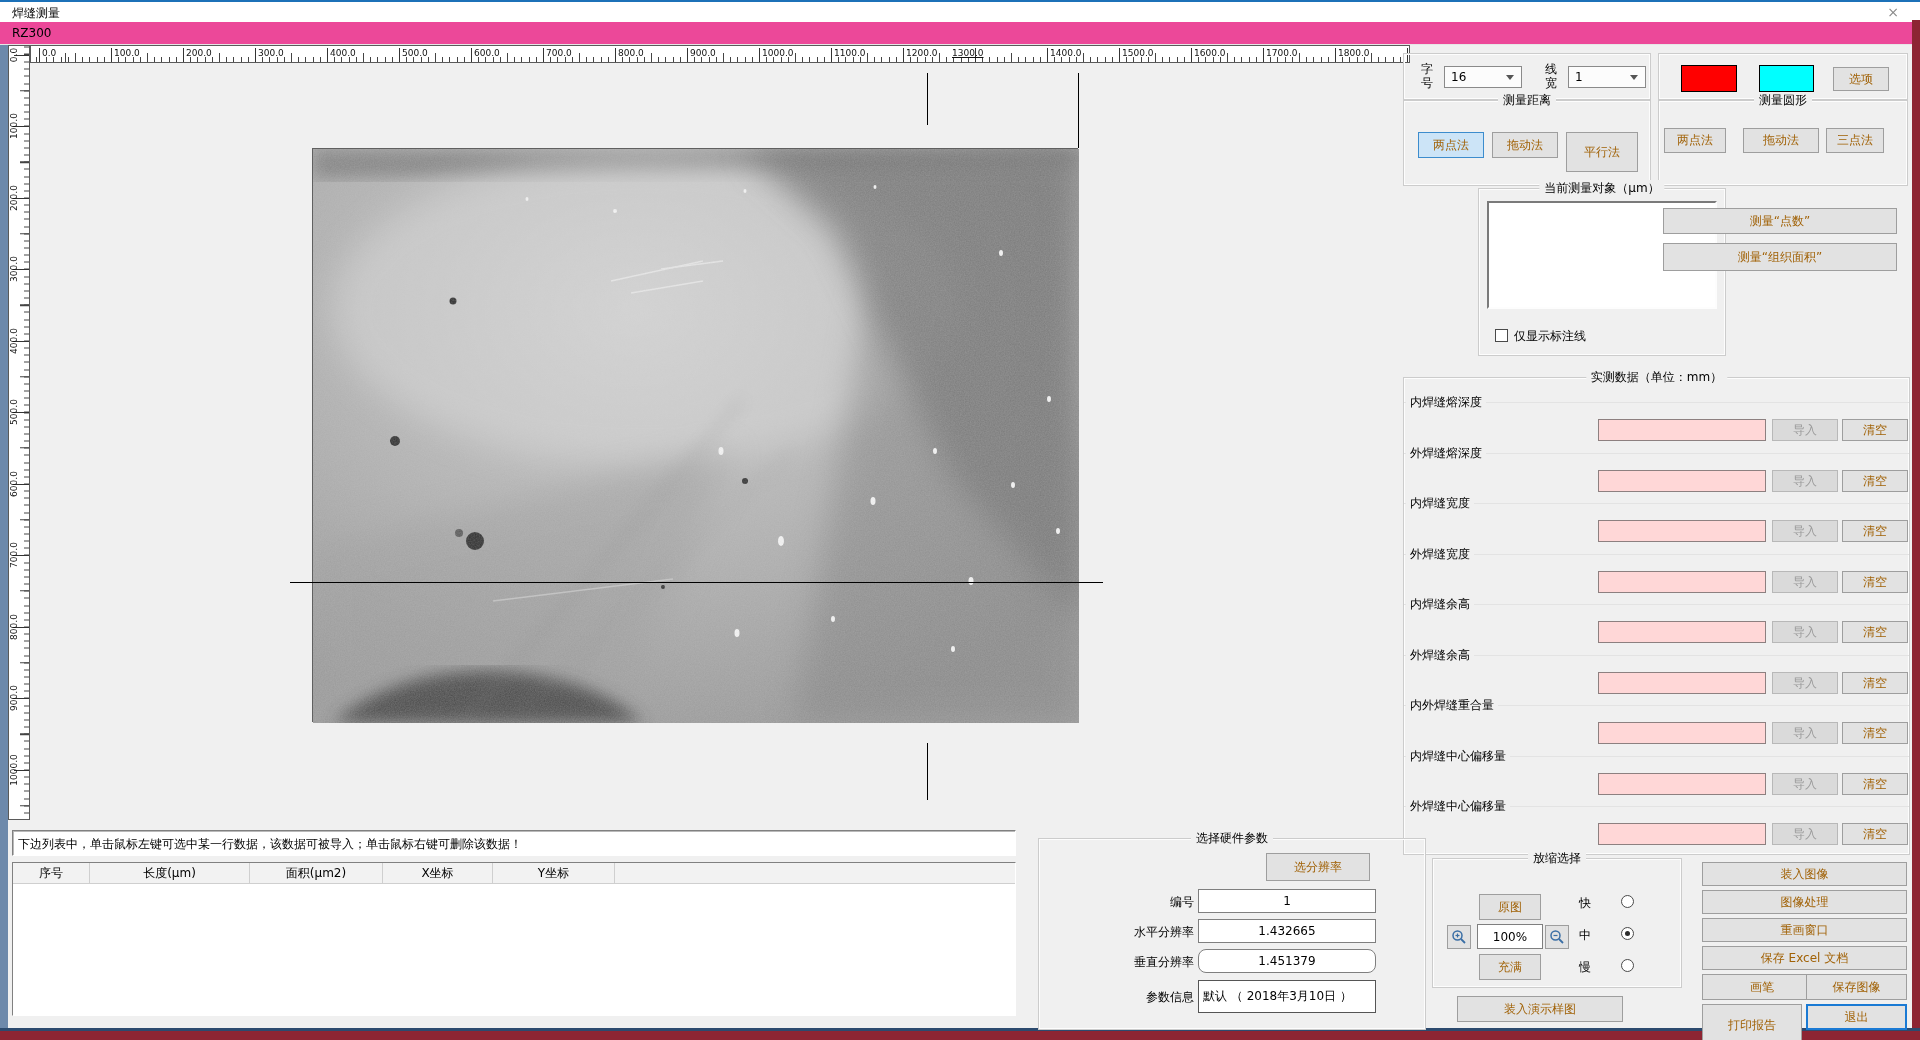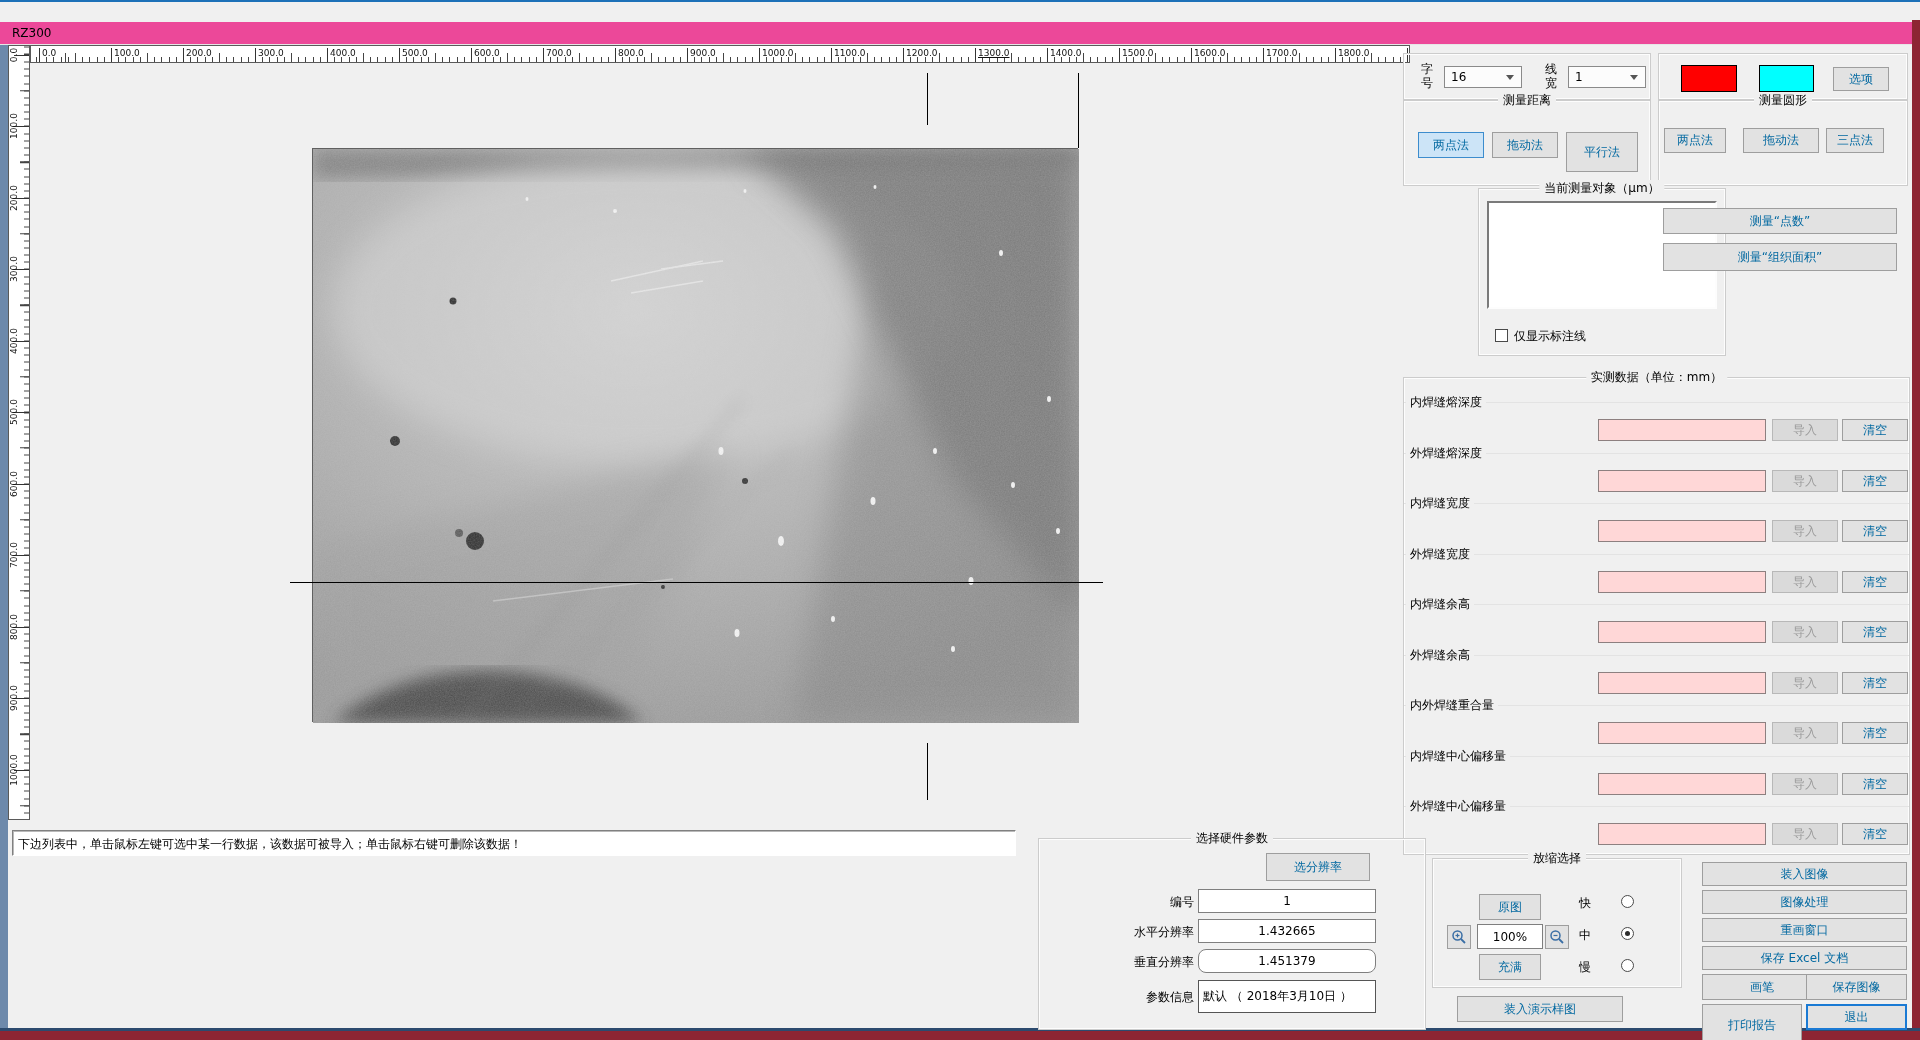--- a/index.html
+++ b/index.html
@@ -16,21 +16,21 @@
   #botline2{left:0;top:1031px;width:1920px;height:9px;background:#8d2533;}
   
   .ruler{background:#fff;border:1px solid #5a5a5a;overflow:hidden;}
   .tick{position:absolute;background:#333;}
   .hlab{position:absolute;top:2px;font-size:9px;color:#111;white-space:nowrap;}
   .vlab{position:absolute;left:-16px;width:44px;height:12px;font-size:9px;color:#111;text-align:center;transform:rotate(-90deg);}
   
   .grp{border:1px solid #cccccc;box-shadow:inset 0 0 0 1px #fdfdfd;}
   .legend{position:absolute;top:-9px;left:50%;transform:translateX(-50%);background:#f0f0f0;padding:0 5px;font-size:12px;white-space:nowrap;}
   
-  .btn{display:flex;align-items:center;justify-content:center;background:#e2e2e2;border:1px solid #9e9e9e;font-size:12px;color:#0369a1;}
+  .btn{display:flex;align-items:center;justify-content:center;background:#e2e2e2;border:1px solid #9e9e9e;font-size:12px;color:#a16207;}
   .btn.active{background:#cce4f7;border:1px solid #3c8ccd;}
   .btn.disabled{color:#9a9a9a;background:#dadada;border-color:#b8b8b8;}
   .btn.focusring{border:2px solid #1a7ad4;}
   .field{background:#fff;border:1px solid #7f7f7f;font-size:12px;display:flex;align-items:center;justify-content:center;}
   .field.pink{background:#ffd7d7;border:1px solid #8d8080;}
   .combo{background:#fcfcfc;border:1px solid #8a8a8a;display:flex;align-items:center;font-size:12px;}
   .combo .val{padding-left:6px;flex:1;}
   .chev{width:0;height:0;border-left:4px solid transparent;border-right:4px solid transparent;border-top:5px solid #555;margin-right:7px;}
   .stack{font-size:12px;line-height:14px;text-align:center;width:14px;}
   .cb{width:13px;height:13px;border:1px solid #4a4a4a;background:#fff;}
@@ -45,20 +45,24 @@
   .th{display:flex;align-items:center;justify-content:center;font-size:12px;border-right:1px solid #cfcfcf;height:100%;box-sizing:border-box;}
   .marker{position:absolute;background:#000;}
   .hwlabel{position:absolute;width:145px;left:10px;text-align:right;font-size:12px;white-space:nowrap;}
 </style>
 </head>
 <body>
 
 <div id="win">
 
   <div class="abs" id="topline"></div>
+  <div class="abs" id="titlebar">
+    <div class="abs txt" style="left:12px;top:3px;">焊缝测量</div>
+    <div class="abs" style="left:1882px;top:1px;width:22px;height:18px;display:flex;align-items:center;justify-content:center;color:#8a8a8a;font-size:14px;">×</div>
+  </div>
   <div class="abs" id="menubar">
     <div class="abs txt" style="left:12px;top:4px;">RZ300</div>
   </div>
   <div class="abs" id="leftframe"></div>
   <div class="abs" id="rightframe"></div>
   <div class="abs" id="botline1"></div>
   <div class="abs" id="botline2"></div>
 
   <div class="abs ruler" id="hruler" style="left:30px;top:45px;width:1380px;height:18px;">
     <div class="abs" style="left:0;bottom:0;width:100%;height:5px;background-image:repeating-linear-gradient(90deg,#444 0 1px,transparent 1px 7.2px);background-position:8px 0;"></div>
@@ -83,21 +87,21 @@
       <div class="hlab" style="left: 587px;">800.0</div>
       <div class="tick" style="left: 656px; top: 2px; width: 1px; height: 15px;"></div>
       <div class="hlab" style="left: 659px;">900.0</div>
       <div class="tick" style="left: 728px; top: 2px; width: 1px; height: 15px;"></div>
       <div class="hlab" style="left: 731px;">1000.0</div>
       <div class="tick" style="left: 800px; top: 2px; width: 1px; height: 15px;"></div>
       <div class="hlab" style="left: 803px;">1100.0</div>
       <div class="tick" style="left: 872px; top: 2px; width: 1px; height: 15px;"></div>
       <div class="hlab" style="left: 875px;">1200.0</div>
       <div class="tick" style="left: 944px; top: 2px; width: 1px; height: 15px;"></div>
-      <div class="hlab" style="left: 947px; text-decoration: underline;">1300.0</div>
+      <div class="hlab" style="left: 921px; text-decoration: underline;">1300.0</div>
       <div class="tick" style="left: 1016px; top: 2px; width: 1px; height: 15px;"></div>
       <div class="hlab" style="left: 1019px;">1400.0</div>
       <div class="tick" style="left: 1088px; top: 2px; width: 1px; height: 15px;"></div>
       <div class="hlab" style="left: 1091px;">1500.0</div>
       <div class="tick" style="left: 1160px; top: 2px; width: 1px; height: 15px;"></div>
       <div class="hlab" style="left: 1163px;">1600.0</div>
       <div class="tick" style="left: 1232px; top: 2px; width: 1px; height: 15px;"></div>
       <div class="hlab" style="left: 1235px;">1700.0</div>
       <div class="tick" style="left: 1304px; top: 2px; width: 1px; height: 15px;"></div>
       <div class="hlab" style="left: 1307px;">1800.0</div>
@@ -298,20 +302,31 @@
       <div class="mlabel">外焊缝中心偏移量</div>
       <div class="abs field pink" style="left:194px;top:16px;width:168px;height:22px;"></div>
       <div class="abs btn disabled" style="left:368px;top:16px;width:66px;height:22px;">导入</div>
       <div class="abs btn" style="left:438px;top:16px;width:66px;height:22px;">清空</div>
     </div>
   </div>
 
   <div class="abs sunken" style="left:12px;top:830px;width:1004px;height:26px;">
     <div class="abs txt" style="left:5px;top:5px;">下边列表中，单击鼠标左键可选中某一行数据，该数据可被导入；单击鼠标右键可删除该数据！</div>
   </div>
+  <div class="abs sunken" style="left:12px;top:862px;width:1004px;height:154px;padding:0;">
+    <div style="display:flex;height:20px;background:#f2f2f2;border-bottom:1px solid #cfcfcf;">
+      <div class="th" style="width:77px;">序号</div>
+      <div class="th" style="width:160px;">长度(μm)</div>
+      <div class="th" style="width:133px;">面积(μm2)</div>
+      <div class="th" style="width:110px;">X坐标</div>
+      <div class="th" style="width:122px;">Y坐标</div>
+      <div class="th" style="flex:1;border-right:none;"></div>
+    </div>
+    <div style="height:132px;background:#fff;"></div>
+  </div>
 
   <div class="abs grp" style="left:1038px;top:838px;width:388px;height:192px;">
     <div class="legend">选择硬件参数</div>
     <div class="abs btn" style="left:227px;top:14px;width:104px;height:28px;">选分辨率</div>
     <div class="hwlabel" style="top:55px;">编号</div>
     <div class="abs field" style="left:159px;top:50px;width:178px;height:24px;">1</div>
     <div class="hwlabel" style="top:85px;">水平分辨率</div>
     <div class="abs field" style="left:159px;top:80px;width:178px;height:24px;">1.432665</div>
     <div class="hwlabel" style="top:115px;">垂直分辨率</div>
     <div class="abs field" style="left:159px;top:110px;width:178px;height:24px;border-radius:8px;">1.451379</div>

